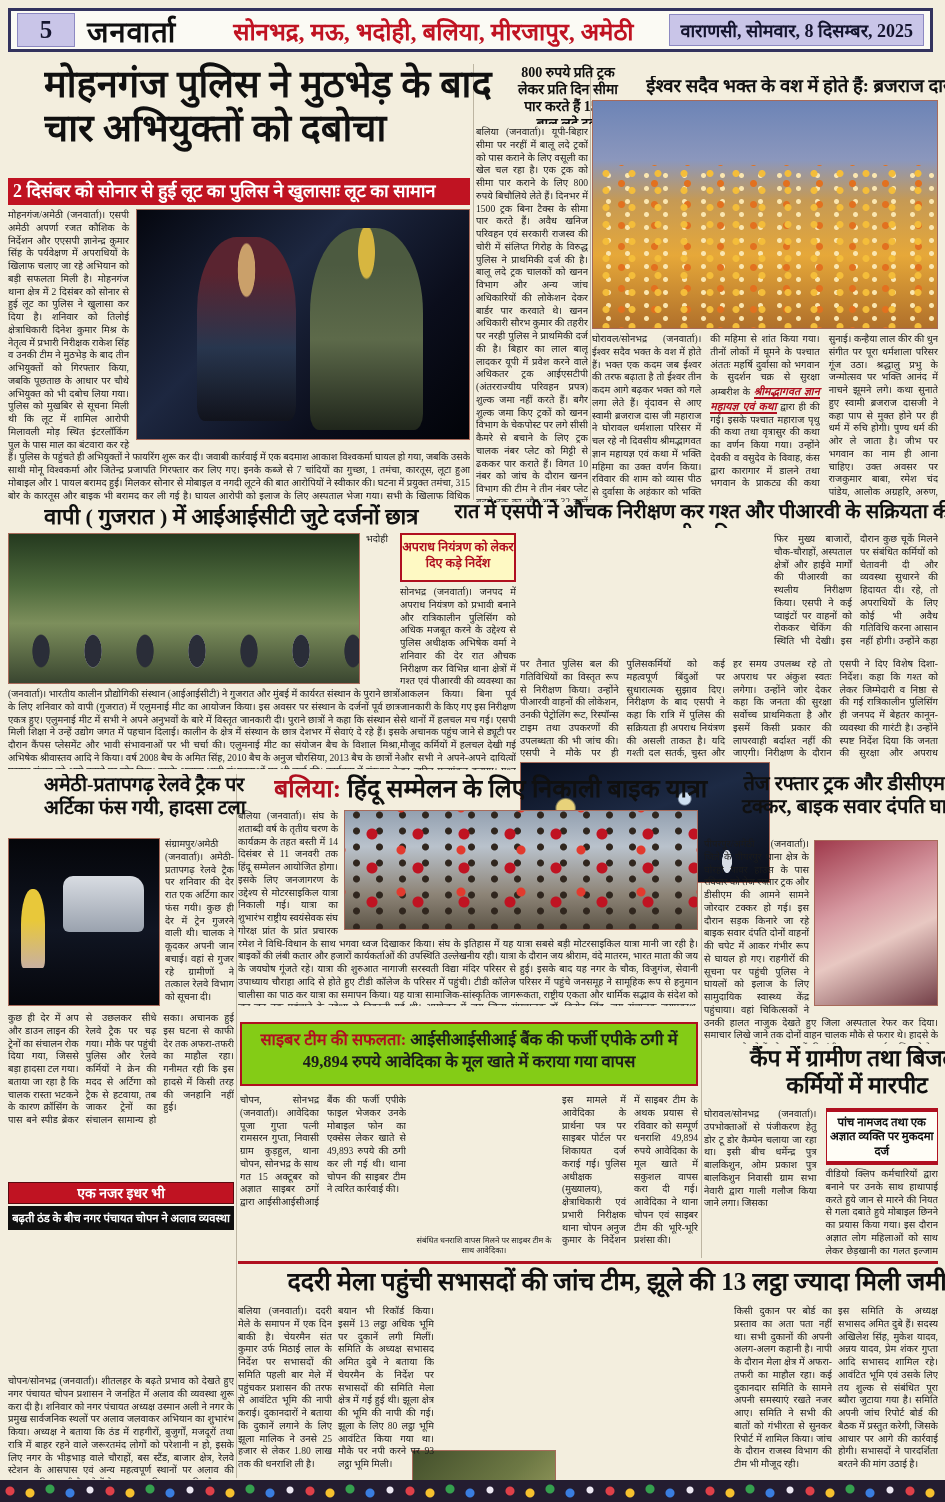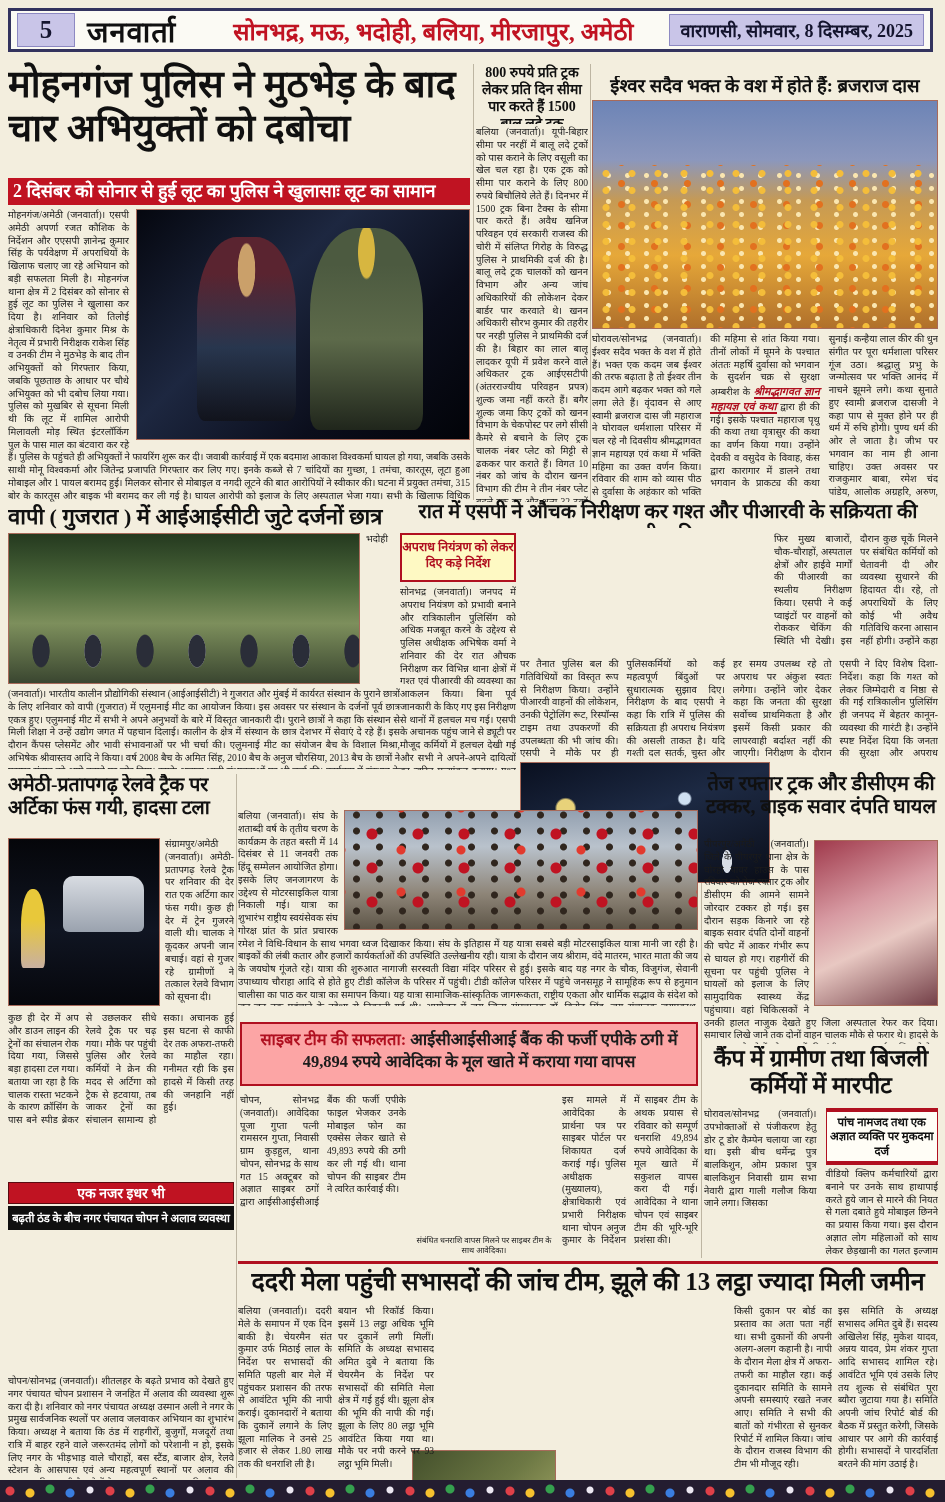--- a/index.html
+++ b/index.html
@@ -9,21 +9,21 @@
   .masthead{position:absolute;left:8px;top:8px;width:925px;height:44px;background:#fbfaf4;
             border:3px solid #33335e;display:flex;align-items:center;box-sizing:border-box;}
   .pagenum{width:56px;height:32px;margin:0 12px 0 6px;background:#c9c5e8;border:1px solid #8d89c2;
            font-size:25px;font-weight:bold;text-align:center;line-height:32px;color:#151530;}
   .paper{font-size:29px;font-weight:bold;color:#101010;letter-spacing:1px;margin-right:35px;}
   .districts{flex:1;text-align:center;font-size:24px;font-weight:bold;color:#c01322;}
   .datebox{background:#c9c5e8;border:1px solid #8d89c2;font-size:18px;font-weight:bold;color:#14142e;
            padding:3px 10px;margin:0 6px 0 14px;white-space:nowrap;}
   
   .abs{position:absolute;box-sizing:border-box;overflow:hidden;}
-  .hl{font-weight:bold;color:#101010;line-height:1.16;}
+  .hl{font-weight:bold;color:#101010;line-height:1.16;margin-left:36px;}
   .bt{font-size:9.6px;line-height:1.33;text-align:justify;color:#1b1b1b;}
   .vrule{position:absolute;width:1px;background:#bdb5a2;}
   .photo{position:relative;overflow:hidden;border:1px solid #a86a5a;}
   .redbar{background:#c01322;color:#fff;font-weight:bold;}
   
   .ph-arrest{background:linear-gradient(135deg,#05070f,#1d2740 38%,#0b0e1c 70%,#020308);}
   .ph-arrest .fig1{position:absolute;left:18%;top:12%;width:30%;height:80%;
       background:radial-gradient(ellipse at 50% 18%,#caa06a 0 12%,transparent 13%),
                  linear-gradient(180deg,#5a2430 20%,#28364e 60%,#11131c);border-radius:40% 40% 8% 8%;}
   .ph-arrest .fig2{position:absolute;left:52%;top:8%;width:34%;height:88%;
@@ -90,21 +90,21 @@
   #rail-b{left:8px;top:838px;width:226px;height:170px;}
   #rail-b .photo{float:left;width:150px;height:166px;margin:0 5px 2px 0;}
   #rail-c{left:8px;top:1012px;width:226px;height:166px;column-count:3;column-gap:7px;}
   #bike-h{left:238px;top:774px;width:460px;height:32px;font-size:25px;}
   #bike-h .pfx{color:#b01020;}
   #bike-b{left:238px;top:810px;width:460px;height:196px;}
   #bike-b .photo{float:right;width:352px;height:118px;margin:0 0 4px 6px;}
   #coll-h{left:704px;top:772px;width:234px;height:62px;font-size:20px;text-align:center;}
   #coll-b{left:704px;top:838px;width:234px;height:206px;}
   #coll-b .photo{float:right;width:122px;height:164px;margin:2px 0 3px 5px;}
-  #cyber-box{left:240px;top:1022px;width:458px;height:64px;border:2px solid #b01020;background:#fca5a5;
+  #cyber-box{left:240px;top:1022px;width:458px;height:64px;border:2px solid #b01020;background:#84cc16;
              font-size:16.5px;font-weight:bold;line-height:1.35;padding:5px 8px;text-align:center;}
   #cyber-box .pfx{color:#b01020;}
   #cyber-l{left:240px;top:1094px;width:166px;height:162px;column-count:2;column-gap:8px;}
   #cyber-photo{left:412px;top:1100px;width:144px;height:132px;}
   #cyber-cap{left:412px;top:1236px;width:144px;height:22px;font-size:8px;line-height:1.2;text-align:center;color:#222;}
   #cyber-r{left:562px;top:1094px;width:136px;height:162px;column-count:2;column-gap:8px;}
   #elec-h{left:704px;top:1046px;width:234px;height:58px;font-size:23px;text-align:center;}
   #elec-b{left:704px;top:1108px;width:234px;height:150px;column-count:2;column-gap:9px;}
   .charge-box{border-left:1px solid #b01020;border-right:1px solid #b01020;border-top:4px solid #b01020;border-bottom:4px solid #b01020;
               background:#fffdf6;color:#101010;font-weight:bold;font-size:11.5px;text-align:center;
@@ -180,20 +180,23 @@
   <div class="abs hl" id="rail-h">अमेठी-प्रतापगढ़ रेलवे ट्रैक पर अर्टिका फंस गयी, हादसा टला</div>
   <div class="abs bt" id="rail-b">
     <div class="photo ph-rail">
       <div class="man"></div>
       <div class="car"></div>
     </div>
     <span>संग्रामपुर/अमेठी (जनवार्ता)। अमेठी-प्रतापगढ़ रेलवे ट्रैक पर शनिवार की देर रात एक अर्टिगा कार फंस गयी। कुछ ही देर में ट्रेन गुजरने वाली थी। चालक ने कूदकर अपनी जान बचाई। वहां से गुजर रहे ग्रामीणों ने तत्काल रेलवे विभाग को सूचना दी।</span>
   </div>
   <div class="abs bt" id="rail-c">कुछ ही देर में अप और डाउन लाइन की ट्रेनों का संचालन रोक दिया गया, जिससे बड़ा हादसा टल गया। बताया जा रहा है कि चालक रास्ता भटकने के कारण क्रॉसिंग के पास बने स्पीड ब्रेकर से उछलकर सीधे रेलवे ट्रैक पर चढ़ गया। मौके पर पहुंची पुलिस और रेलवे कर्मियों ने क्रेन की मदद से अर्टिगा को ट्रैक से हटवाया, तब जाकर ट्रेनों का संचालन सामान्य हो सका। अचानक हुई इस घटना से काफी देर तक अफरा-तफरी का माहौल रहा। गनीमत रही कि इस हादसे में किसी तरह की जनहानि नहीं हुई।</div>
 
+  <div class="abs hl" id="bike-h">
+    <span class="pfx">बलिया:</span><span> हिंदू सम्मेलन के लिए निकाली बाइक यात्रा</span>
+  </div>
   <div class="abs bt" id="bike-b">
     <div class="photo ph-bike">
       <div class="flags"></div>
     </div>
     <span>बलिया (जनवार्ता)। संघ के शताब्दी वर्ष के तृतीय चरण के कार्यक्रम के तहत बस्ती में 14 दिसंबर से 11 जनवरी तक हिंदू सम्मेलन आयोजित होगा। इसके लिए जनजागरण के उद्देश्य से मोटरसाइकिल यात्रा निकाली गई। यात्रा का शुभारंभ राष्ट्रीय स्वयंसेवक संघ गोरक्ष प्रांत के प्रांत प्रचारक रमेश ने विधि-विधान के साथ भगवा ध्वज दिखाकर किया। संघ के इतिहास में यह यात्रा सबसे बड़ी मोटरसाइकिल यात्रा मानी जा रही है। बाइकों की लंबी कतार और हजारों कार्यकर्ताओं की उपस्थिति उल्लेखनीय रही। यात्रा के दौरान जय श्रीराम, वंदे मातरम, भारत माता की जय के जयघोष गूंजते रहे। यात्रा की शुरुआत नागाजी सरस्वती विद्या मंदिर परिसर से हुई। इसके बाद यह नगर के चौक, विजुगंज, सेवानी उपाध्याय चौराहा आदि से होते हुए टीडी कॉलेज के परिसर में पहुंची। टीडी कॉलेज परिसर में पहुंचे जनसमूह ने सामूहिक रूप से हनुमान चालीसा का पाठ कर यात्रा का समापन किया। यह यात्रा सामाजिक-सांस्कृतिक जागरूकता, राष्ट्रीय एकता और धार्मिक सद्भाव के संदेश को जन-जन तक पहुंचाने के उद्देश्य से निकाली गई थी। आयोजन में जय जिला संघचालक डॉ. विनोद सिंह, जय संचालक जयप्रकाश, परमेश्वरजी, ज्ञान बहादुर राय, अनम सिंह, अखिलेश्वर, सौरभ पांडेय, सौरभ सिंह, मालती नन्दन, प्रवीण रहे।</span>
   </div>
 
   <div class="abs hl" id="coll-h">तेज रफ्तार ट्रक और डीसीएम की टक्कर, बाइक सवार दंपति घायल</div>
   <div class="abs bt" id="coll-b">
     <div class="photo ph-coll"></div>

